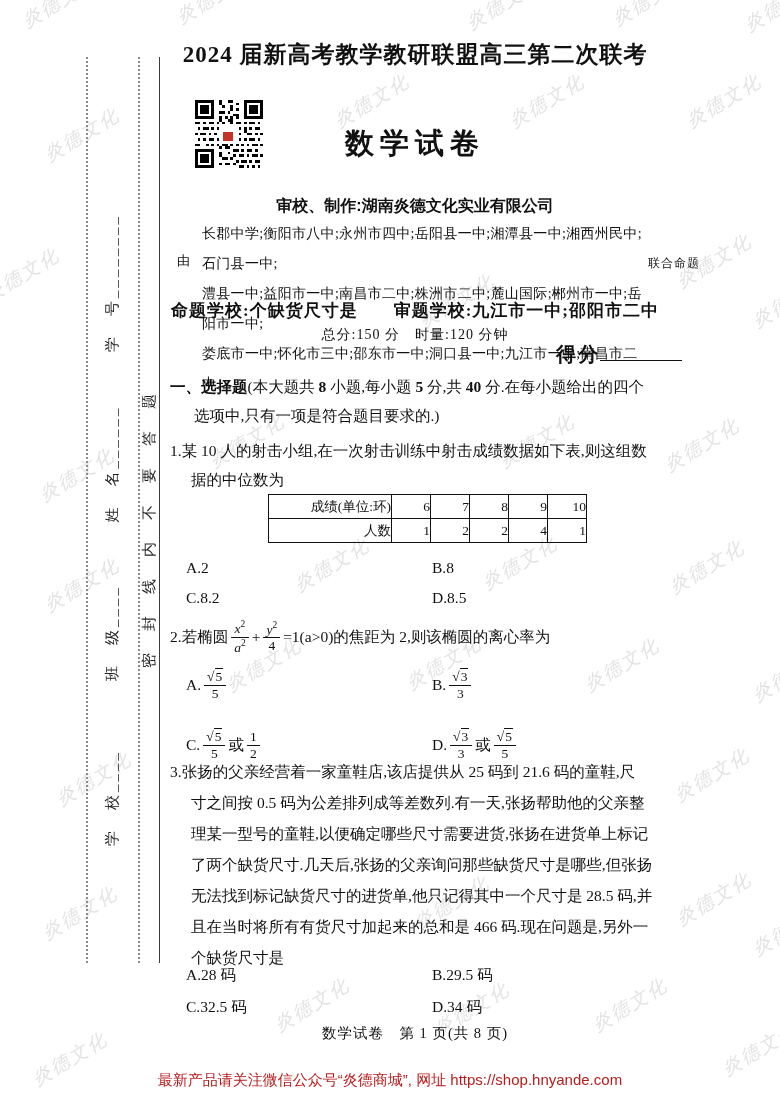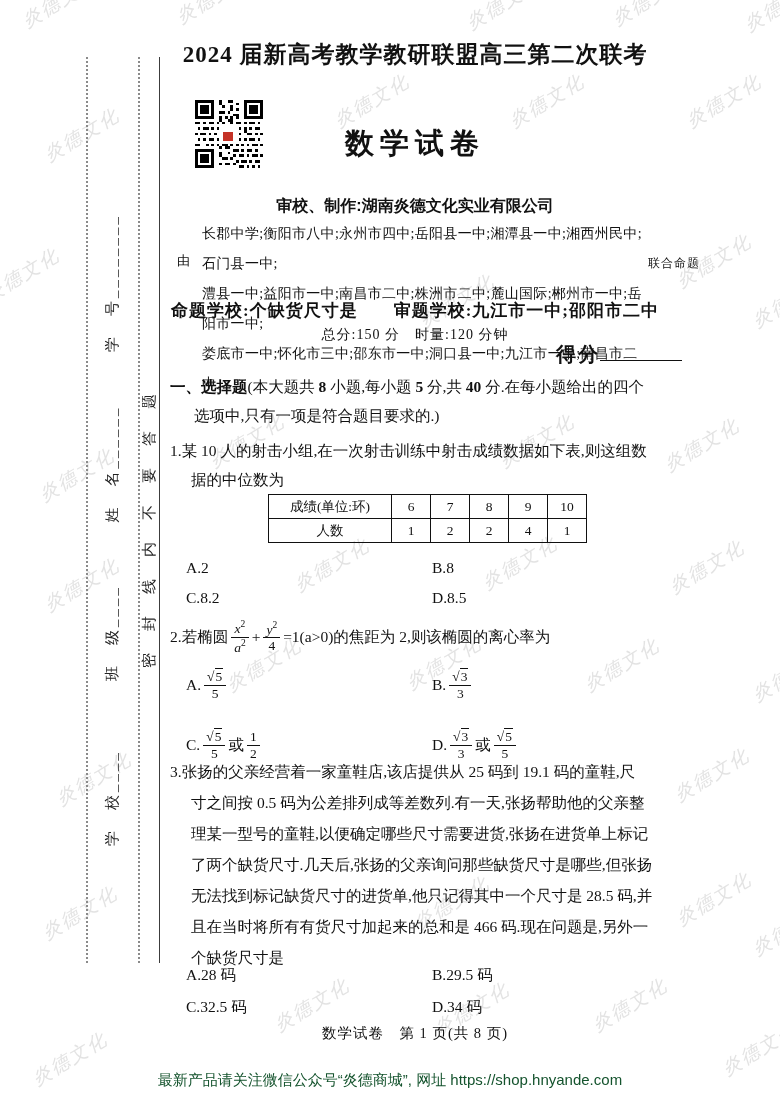--- a/index.html
+++ b/index.html
@@ -30,35 +30,35 @@
   .total{top:326px;font-size:14px;letter-spacing:1px;}
   .score{left:556px;top:341px;font-size:20px;}
   .score b{letter-spacing:2px;}
   .scoreline{display:inline-block;width:82px;height:14px;border-bottom:1px solid #111;}
   .body15{font-size:15.5px;}
   .sec1{left:170px;top:372px;width:540px;line-height:29px;}
   .ind{padding-left:24px;}
   .q1{left:170px;top:416px;width:540px;line-height:29px;margin-top:20px;}
   .ind2{padding-left:21px;}
   .qtable{position:absolute;left:268px;top:494px;border-collapse:collapse;font-size:13.5px;}
-  .qtable td{border:1px solid #111;text-align:center;height:23px;padding:0;}
+  .qtable td{border:1px solid #111;text-align:right;height:23px;padding:0;}
   .c0{width:122px;} .cn{width:38px;}
   .opt{position:absolute;font-size:15.5px;}
   .q2stem{left:170px;top:614px;width:580px;height:46px;display:flex;align-items:center;font-size:15.5px;}
   .optf{position:absolute;height:42px;display:flex;align-items:center;font-size:15.5px;}
   .frac{display:inline-block;text-align:center;font-size:13.5px;line-height:1.18;
         margin:0 3px;vertical-align:middle;}
   .fn{display:block;border-bottom:1px solid #111;padding:0 3px;}
   .fd{display:block;padding:0 3px;}
   .sqn{display:inline-block;border-top:1px solid #111;padding:0 1px;}
   sup{font-size:9.5px;}
   i{font-style:italic;}
   .q3{left:170px;top:756px;width:545px;font-size:15.5px;line-height:31px;}
   .footer{top:1024px;font-size:14.5px;letter-spacing:1px;}
-  .ad{left:0;top:1071px;width:780px;text-align:center;font-size:15px;color:#14532d;
+  .ad{left:0;top:1071px;width:780px;text-align:center;font-size:15px;color:#b91c1c;
       font-family:"Liberation Sans","DejaVu Sans",sans-serif;}
   .qr{position:absolute;left:195px;top:100px;}
 </style>
 </head>
 <body>
 
 <div class="page">
 
   <div id="wm-layer">
       <div class="wm" style="left: 18px; top: -12px;">炎德文化</div>
@@ -235,21 +235,21 @@
         <span class="fd">3</span>
       </span>
       <span>或</span>
       <span class="frac">
         <span class="fn"><span>√</span><span class="sqn">5</span></span>
         <span class="fd">5</span>
       </span>
   </div>
 
   <div class="abs q3">
-    <div><span>3.</span><span>张扬的父亲经营着一家童鞋店,该店提供从 25 码到 19.1 码的童鞋,尺</span></div>
+    <div><span>3.</span><span>张扬的父亲经营着一家童鞋店,该店提供从 25 码到 21.6 码的童鞋,尺</span></div>
     <div class="ind2">寸之间按 0.5 码为公差排列成等差数列.有一天,张扬帮助他的父亲整</div>
     <div class="ind2">理某一型号的童鞋,以便确定哪些尺寸需要进货,张扬在进货单上标记</div>
     <div class="ind2">了两个缺货尺寸.几天后,张扬的父亲询问那些缺货尺寸是哪些,但张扬</div>
     <div class="ind2">无法找到标记缺货尺寸的进货单,他只记得其中一个尺寸是 28.5 码,并</div>
     <div class="ind2">且在当时将所有有货尺寸加起来的总和是 466 码.现在问题是,另外一</div>
     <div class="ind2">个缺货尺寸是</div>
   </div>
 
   <div class="opt" style="left:186px;top:965px">A.28 码</div>
   <div class="opt" style="left:432px;top:965px">B.29.5 码</div>

